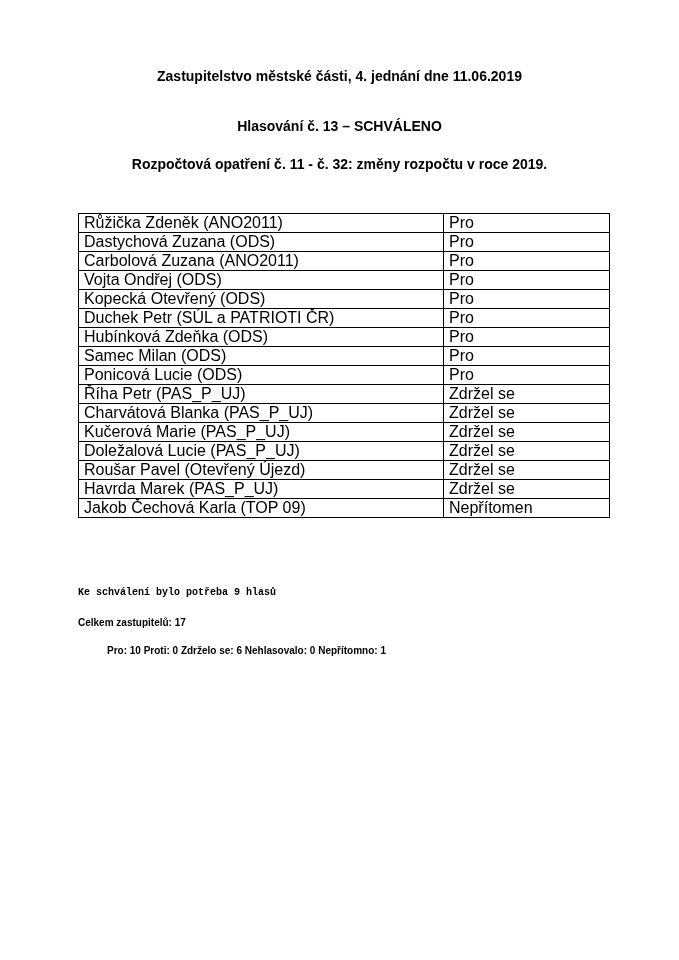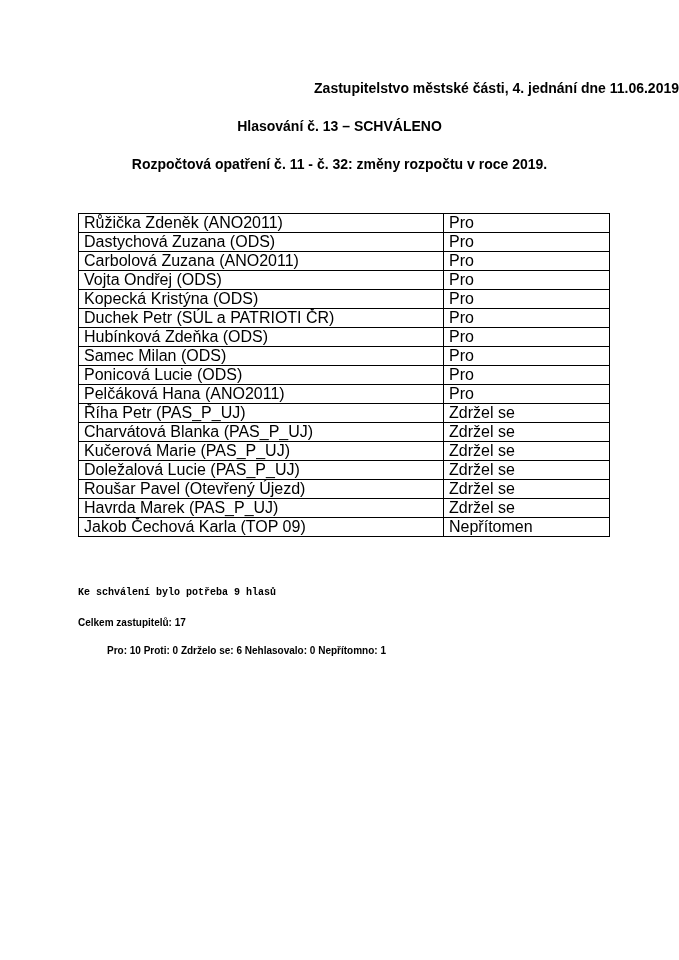--- a/index.html
+++ b/index.html
@@ -20,21 +20,21 @@
   .doc-title {
     position: absolute;
     left: 0;
     width: 679px;
     text-align: center;
     font-weight: bold;
     font-size: 14px;
     line-height: 17px;
     white-space: nowrap;
   }
-  .doc-title.line1 { top: 80px; text-align: right; }
+  .doc-title.line1 { top: 68px; }
   .doc-title.line2 { top: 118px; }
   .doc-title.line3 { top: 156px; }
 
   table.vote-table {
     position: absolute;
     top: 213px;
     left: 78px;
     width: 531px;
     border-collapse: collapse;
     table-layout: fixed;
@@ -86,41 +86,37 @@
         </tr>
         <tr>
           <td class="name-cell">Carbolová Zuzana (ANO2011)</td>
           <td class="vote-cell">Pro</td>
         </tr>
         <tr>
           <td class="name-cell">Vojta Ondřej (ODS)</td>
           <td class="vote-cell">Pro</td>
         </tr>
         <tr>
-          <td class="name-cell">Kopecká Kristýna (ODS)</td>
+          <td class="name-cell">Kopecká Otevřený (ODS)</td>
           <td class="vote-cell">Pro</td>
         </tr>
         <tr>
           <td class="name-cell">Duchek Petr (SÚL a PATRIOTI ČR)</td>
           <td class="vote-cell">Pro</td>
         </tr>
         <tr>
           <td class="name-cell">Hubínková Zdeňka (ODS)</td>
           <td class="vote-cell">Pro</td>
         </tr>
         <tr>
           <td class="name-cell">Samec Milan (ODS)</td>
           <td class="vote-cell">Pro</td>
         </tr>
         <tr>
           <td class="name-cell">Ponicová Lucie (ODS)</td>
-          <td class="vote-cell">Pro</td>
-        </tr>
-        <tr>
-          <td class="name-cell">Pelčáková Hana (ANO2011)</td>
           <td class="vote-cell">Pro</td>
         </tr>
         <tr>
           <td class="name-cell">Říha Petr (PAS_P_UJ)</td>
           <td class="vote-cell">Zdržel se</td>
         </tr>
         <tr>
           <td class="name-cell">Charvátová Blanka (PAS_P_UJ)</td>
           <td class="vote-cell">Zdržel se</td>
         </tr>

